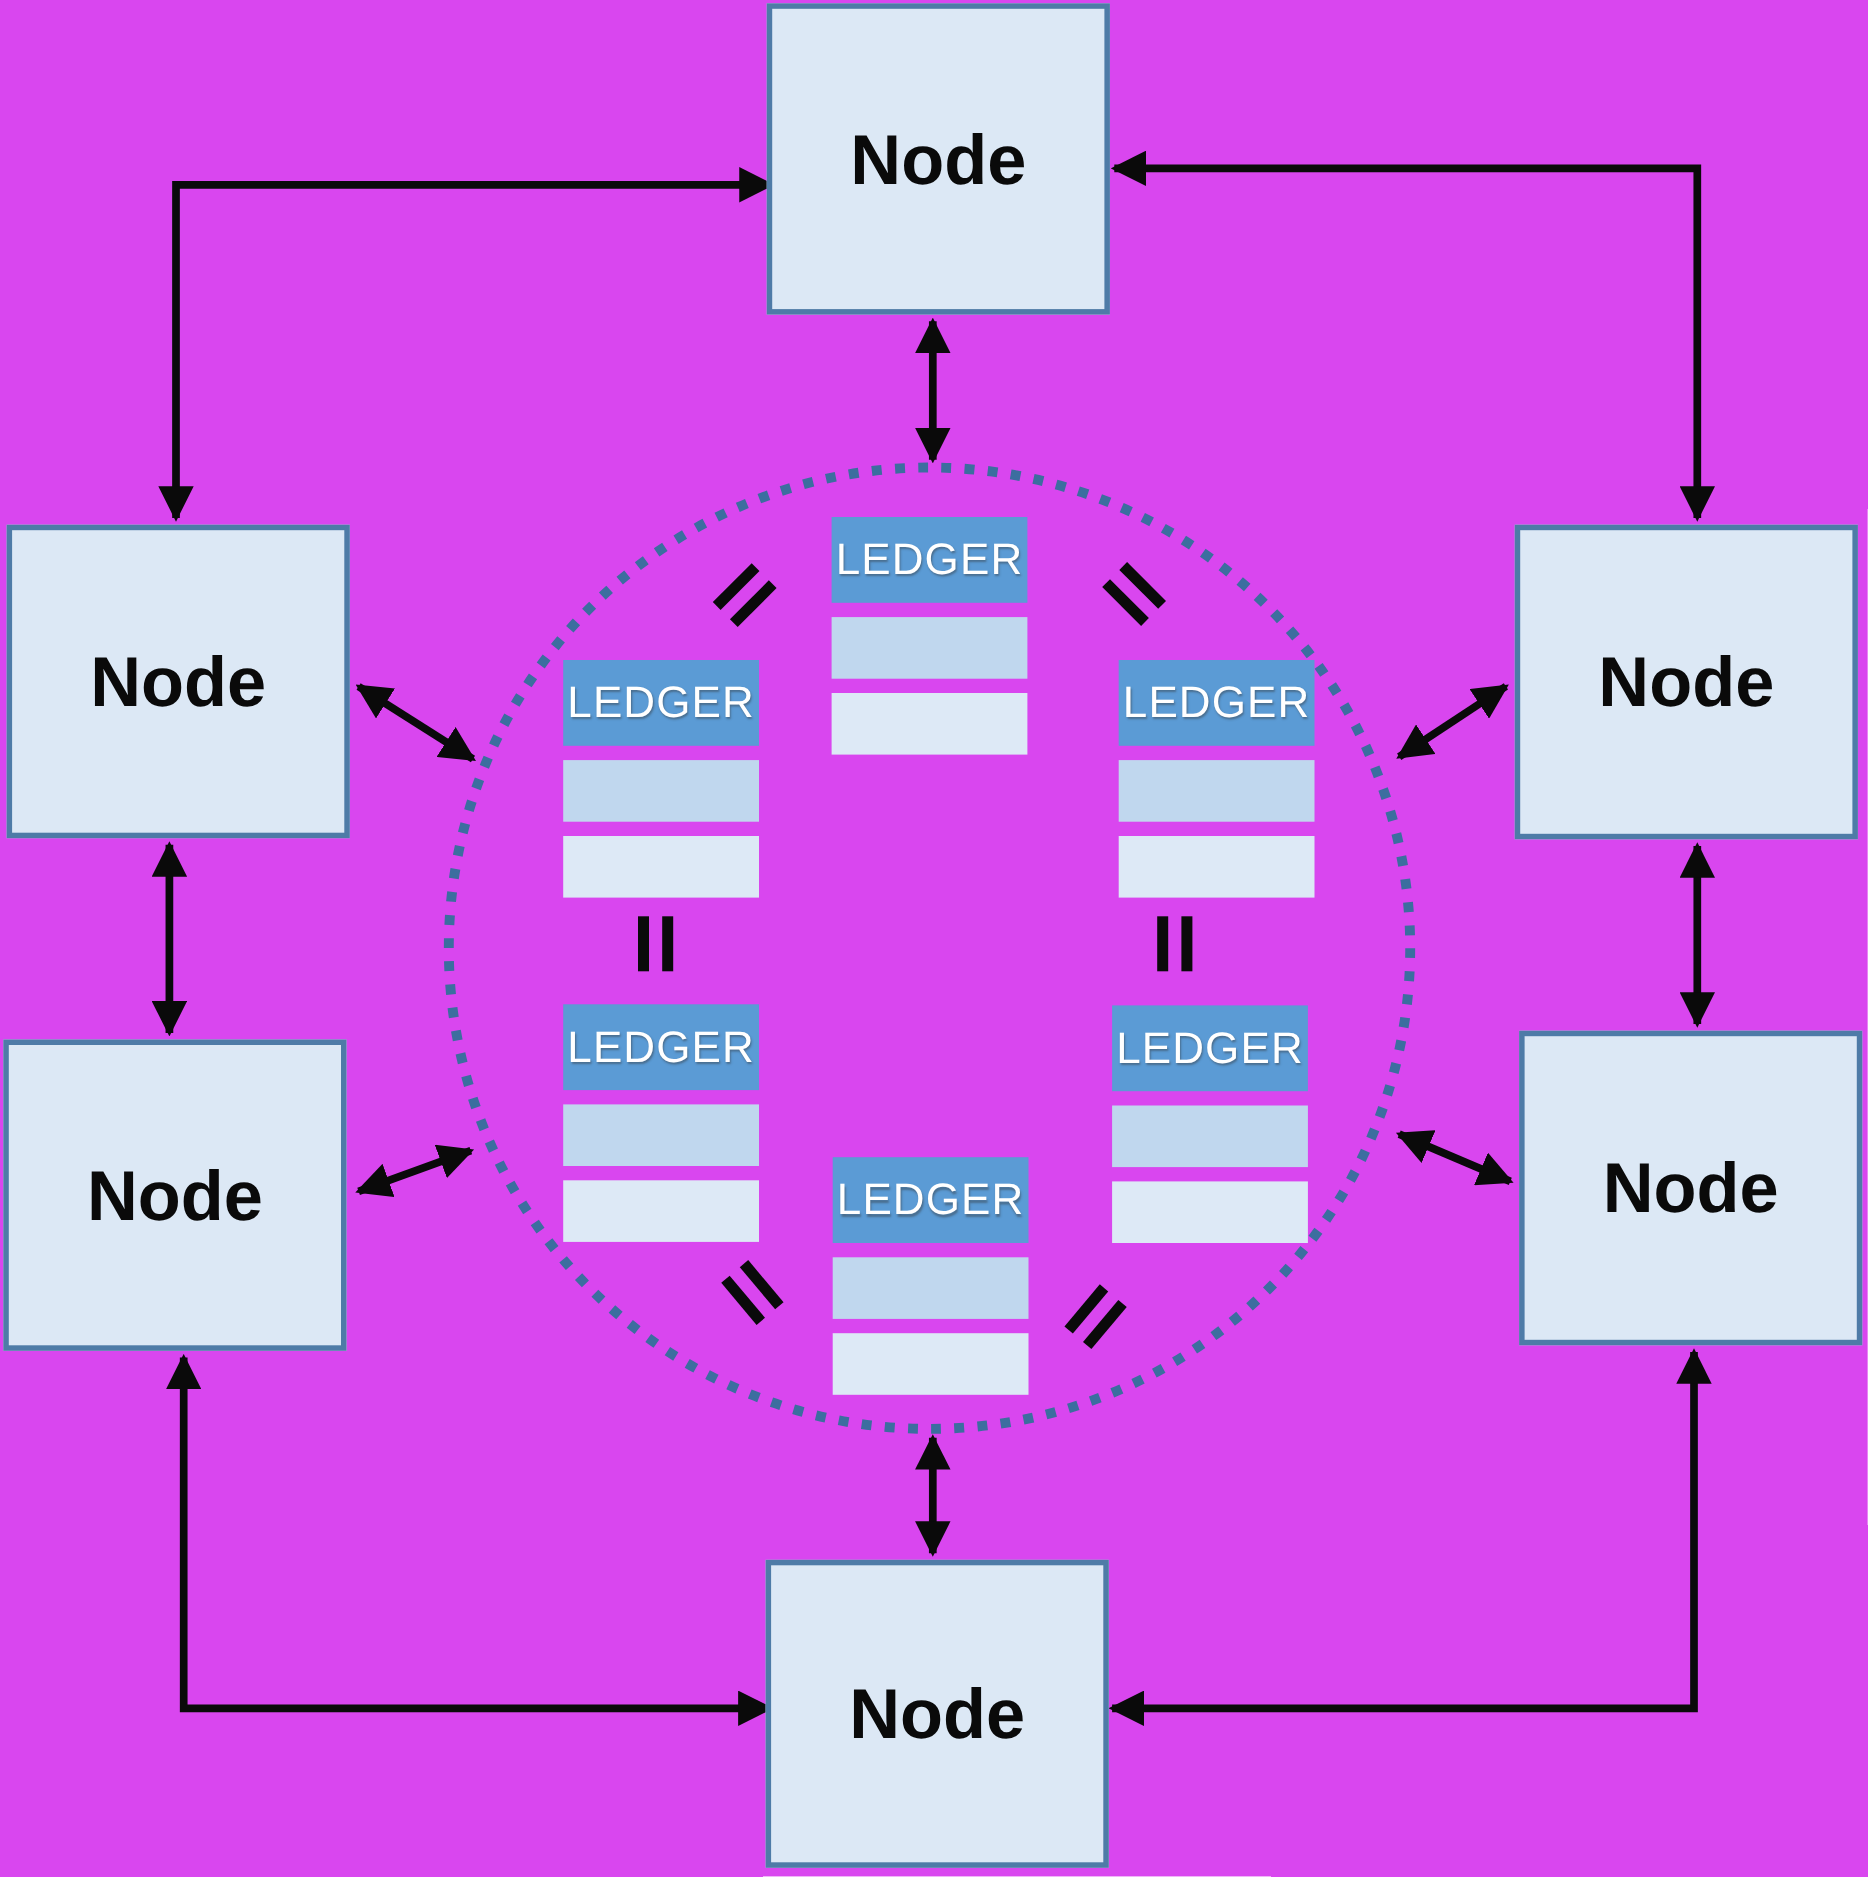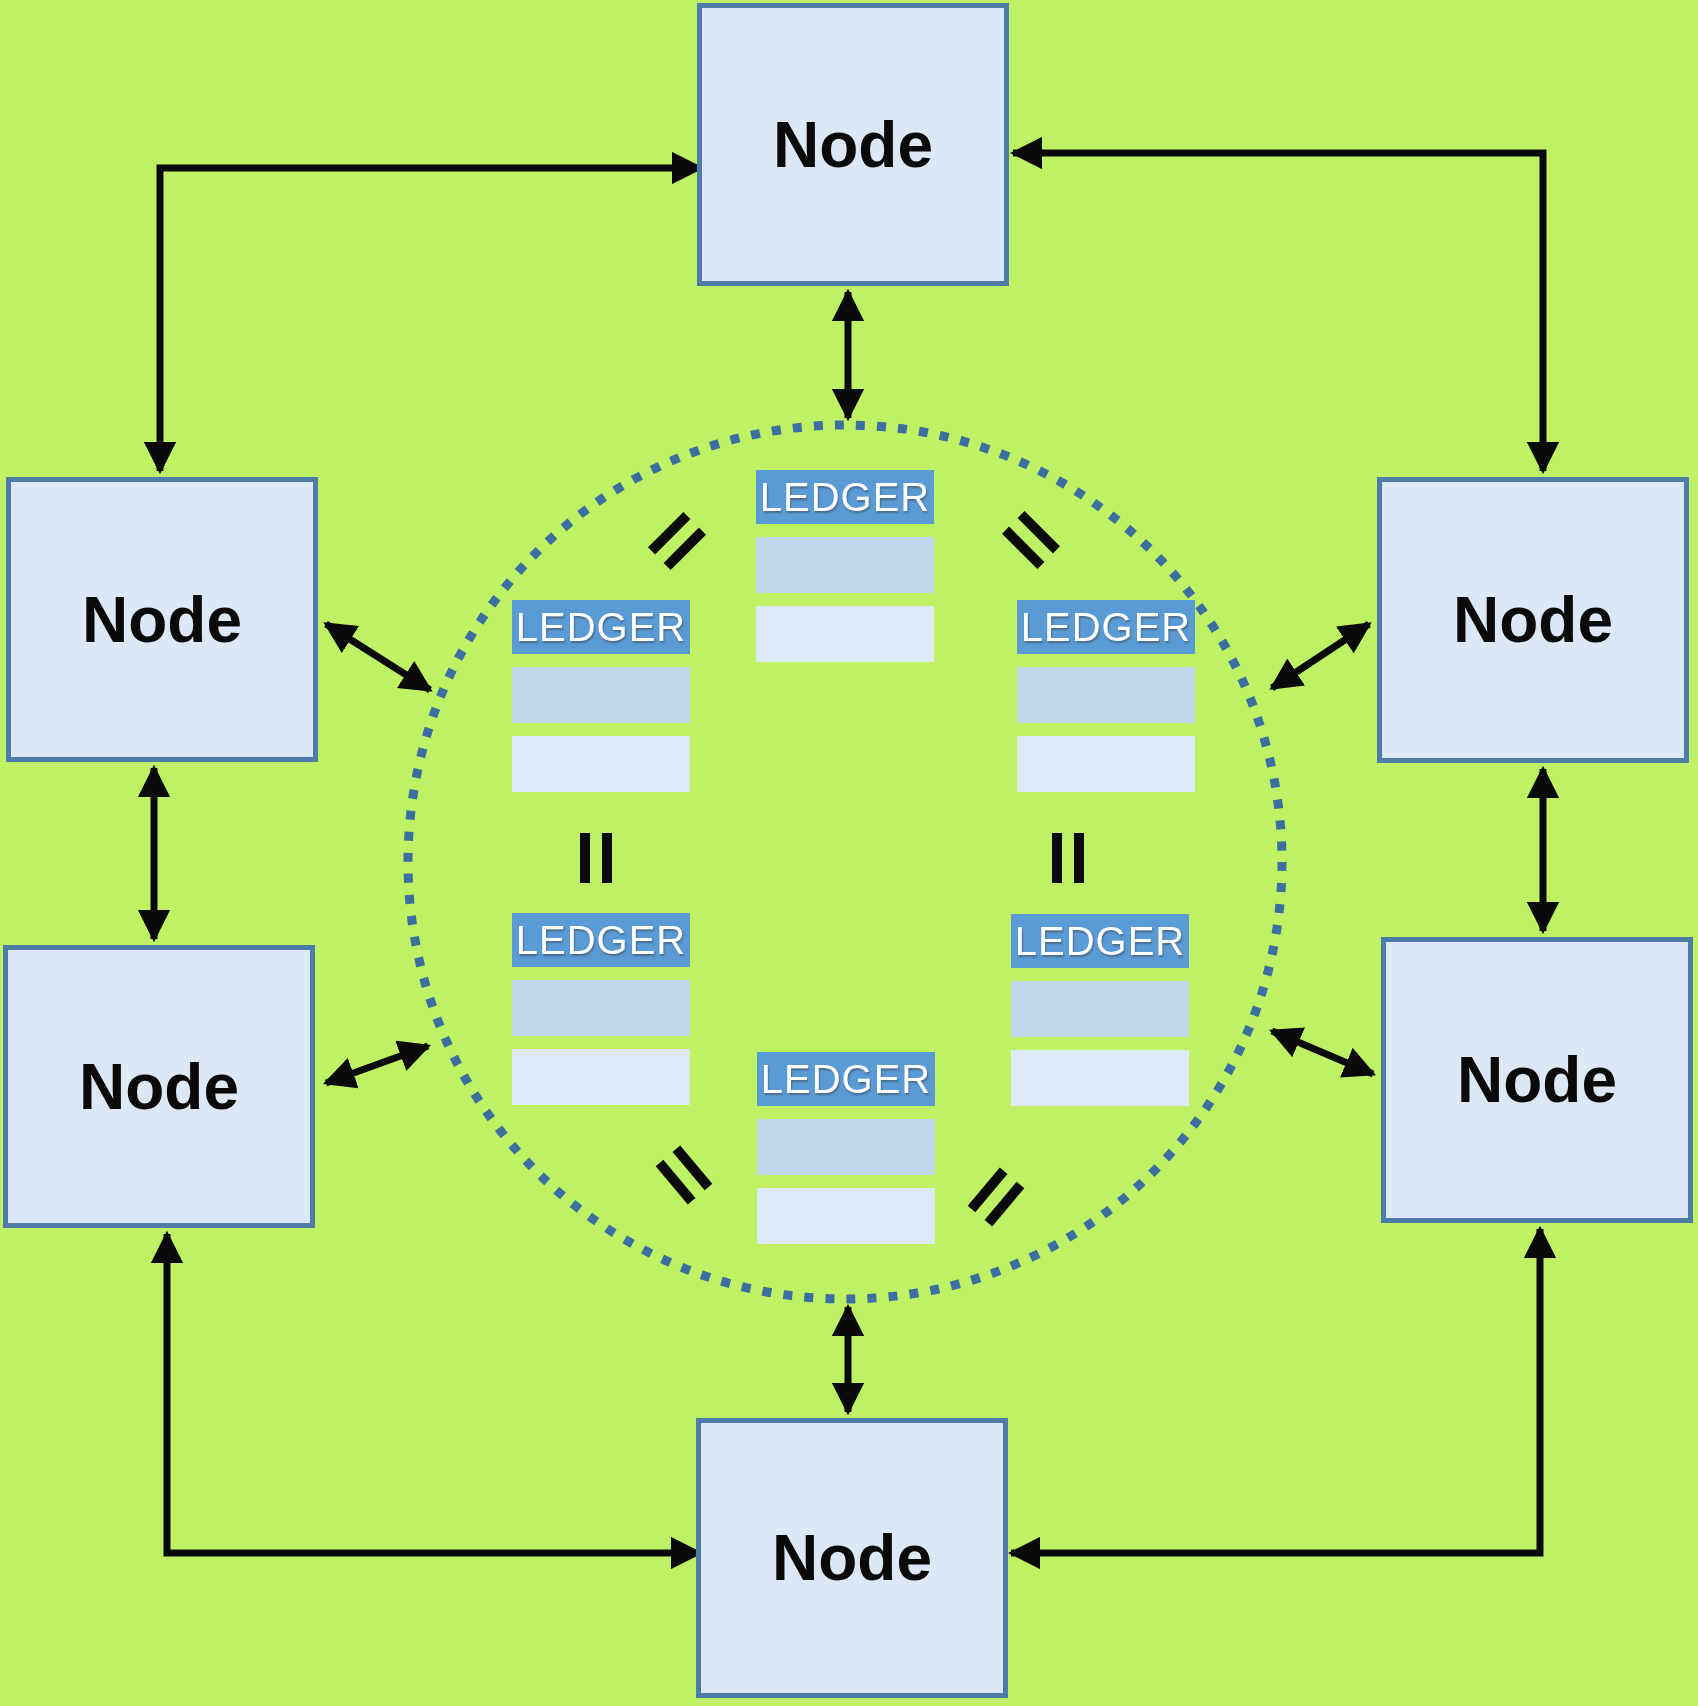--- a/index.html
+++ b/index.html
@@ -6,21 +6,21 @@
     --node-fill:#dce8f5;
     --node-border:#4e7ba7;
     --ledger-header:#5b9bd5;
     --ledger-row-a:#c0d7ee;
     --ledger-row-b:#dde9f6;
     --ring:#3c6e9f;
     --ink:#0a0a0a;
   }
   html,body{margin:0;padding:0;background:#ffffff;}
   #stage{
-    position:relative;width:1698px;height:1706px;background:#bef264;overflow:hidden;
+    position:relative;width:1698px;height:1706px;background:#d946ef;overflow:hidden;
     font-family:"Liberation Sans","DejaVu Sans",sans-serif;
   }
   #connector-layer{position:absolute;left:0;top:0;width:1698px;height:1706px;}
   .conn{stroke:var(--ink);stroke-width:7;fill:none;}
   .ring{stroke:var(--ring);fill:none;}
 
   .node{
     position:absolute;box-sizing:border-box;
     background:var(--node-fill);
     border:5px solid var(--node-border);
@@ -30,21 +30,21 @@
   }
   .node--top{left:697px;top:3px;width:312px;height:283px;}
   .node--left-upper{left:6px;top:477px;width:312px;height:285px;}
   .node--right-upper{left:1377px;top:477px;width:312px;height:286px;}
   .node--left-lower{left:3px;top:945px;width:312px;height:283px;}
   .node--right-lower{left:1381px;top:937px;width:312px;height:286px;}
   .node--bottom{left:696px;top:1418px;width:312px;height:280px;}
 
   .ledger{position:absolute;width:178px;}
   .ledger .hdr{
-    box-sizing:border-box;height:54px;background:var(--ledger-header);
+    box-sizing:border-box;height:78px;background:var(--ledger-header);
     color:#ffffff;font-size:40px;display:flex;align-items:center;justify-content:center;
     text-shadow:1px 2px 2px rgba(50,50,50,0.45);
     letter-spacing:1px;
   }
   .ledger .row{height:56px;margin-top:13px;}
   .ledger .row.a{background:var(--ledger-row-a);}
   .ledger .row.b{background:var(--ledger-row-b);}
   .ledger--top{left:756px;top:470px;}
   .ledger--upper-left{left:512px;top:600px;}
   .ledger--upper-right{left:1017px;top:600px;}

